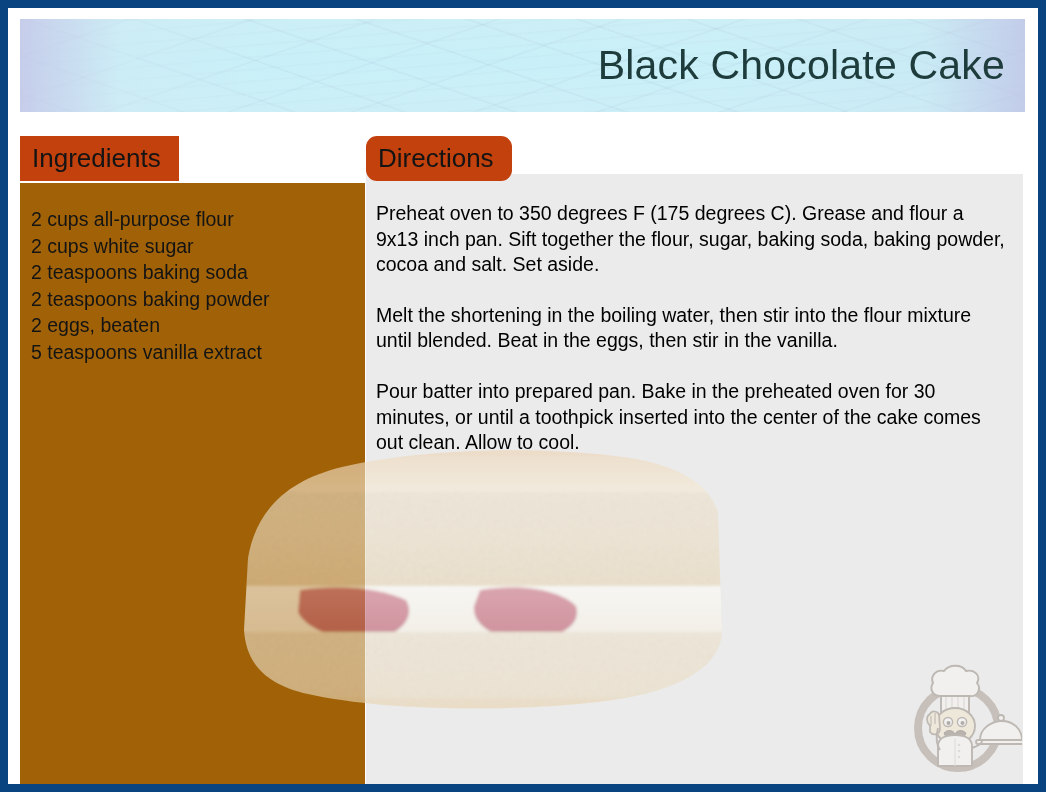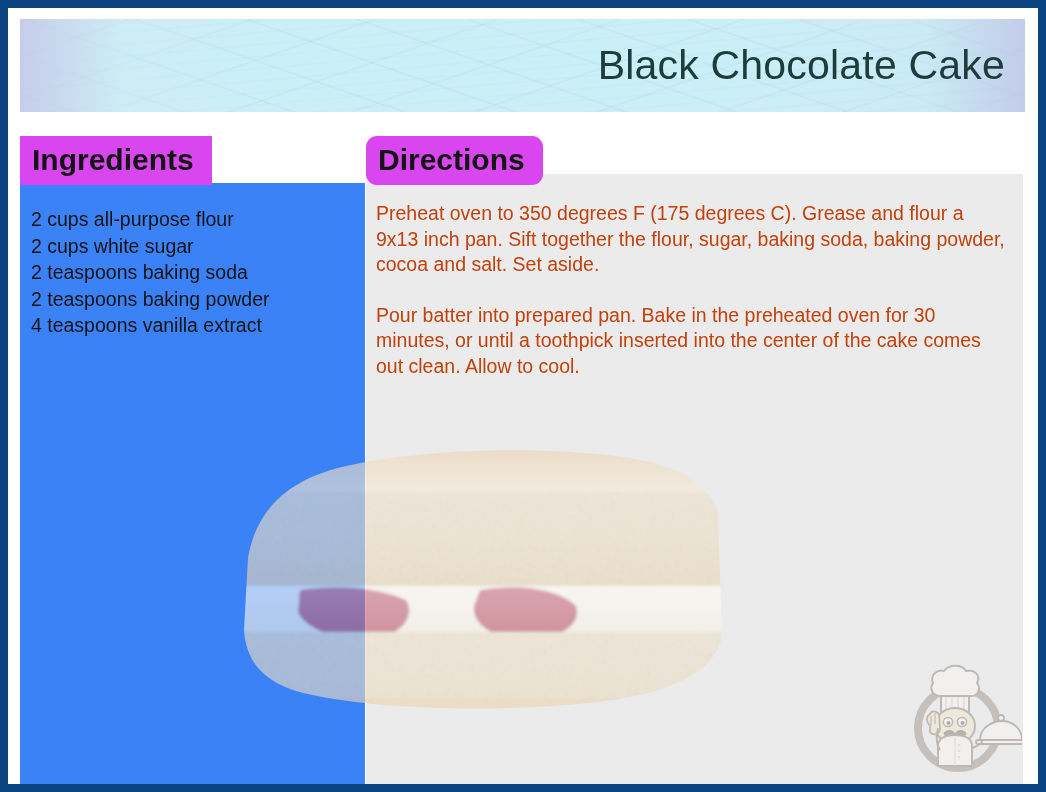--- a/index.html
+++ b/index.html
@@ -76,43 +76,42 @@
     font-size: 41px;
     color: #1d3c3b;
     letter-spacing: 0.2px;
     padding-right: 20px;
     white-space: nowrap;
   }
 
   
   .section-tab {
     position: absolute;
-    background: #d946ef;
+    background: #c2410c;
     color: #141414;
-    font-size: 30px;
+    font-size: 26px;
     line-height: 1;
     padding: 9px 18px 10px 12px;
     white-space: nowrap;
     z-index: 4;
-    font-weight: bold;
   }
   #ingredients-tab { left: 12px; top: 128px; }
   #directions-tab  { left: 358px; top: 128px; border-radius: 11px; }
 
   
   .panel {
     position: absolute;
     z-index: 1;
   }
   #ingredients-panel {
     left: 12px;
     top: 175px;
     width: 345px;
     height: 601px;
-    background: #3b82f6;
+    background: #a16207;
   }
   #directions-panel {
     left: 358px;
     top: 166px;
     width: 657px;
     height: 610px;
     background: #ebebeb;
   }
 
   
@@ -125,21 +124,21 @@
     position: relative;
     z-index: 3;
   }
   #ingredients-list li { white-space: nowrap; }
 
   
   #directions-body {
     padding: 27px 14px 0 10px;
     font-size: 19.5px;
     line-height: 25.6px;
-    color: #c2410c;
+    color: #000000;
     position: relative;
     z-index: 3;
   }
   #directions-body p { margin-bottom: 25px; }
   #directions-body p:last-child { margin-bottom: 12px; }
 
   
   #cake-photo {
     position: absolute;
     left: 222px;
@@ -171,27 +170,29 @@
     <div id="header-banner">
       <div id="recipe-title">Black Chocolate Cake</div>
     </div>
 
     <div id="ingredients-panel" class="panel">
       <ul id="ingredients-list">
         <li>2 cups all-purpose flour</li>
         <li>2 cups white sugar</li>
         <li>2 teaspoons baking soda</li>
         <li>2 teaspoons baking powder</li>
-        <li>4 teaspoons vanilla extract</li>
+        <li>2 eggs, beaten</li>
+        <li>5 teaspoons vanilla extract</li>
       </ul>
     </div>
 
     <div id="directions-panel" class="panel">
       <div id="directions-body">
         <p>Preheat oven to 350 degrees F (175 degrees C). Grease and flour a 9x13 inch pan. Sift together the flour, sugar, baking soda, baking powder, cocoa and salt. Set aside.</p>
+        <p>Melt the shortening in the boiling water, then stir into the flour mixture until blended. Beat in the eggs, then stir in the vanilla.</p>
         <p>Pour batter into prepared pan. Bake in the preheated oven for 30 minutes, or until a toothpick inserted into the center of the cake comes out clean. Allow to cool.</p>
       </div>
     </div>
 
     <div id="ingredients-tab" class="section-tab">Ingredients</div>
     <div id="directions-tab" class="section-tab">Directions</div>
 
     <svg id="cake-photo" viewBox="0 0 510 300">
       <defs>
         <linearGradient id="topCrustG" x1="0" y1="0" x2="0" y2="1">

